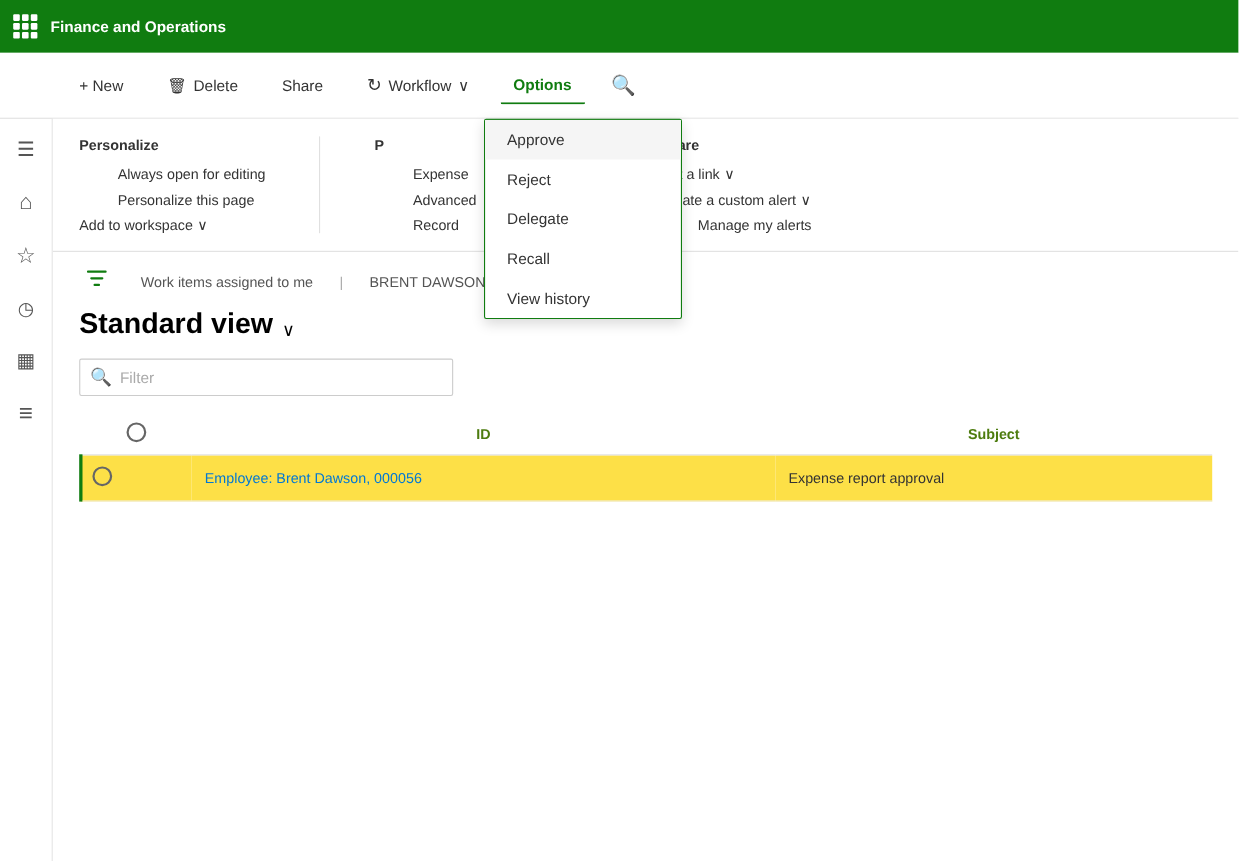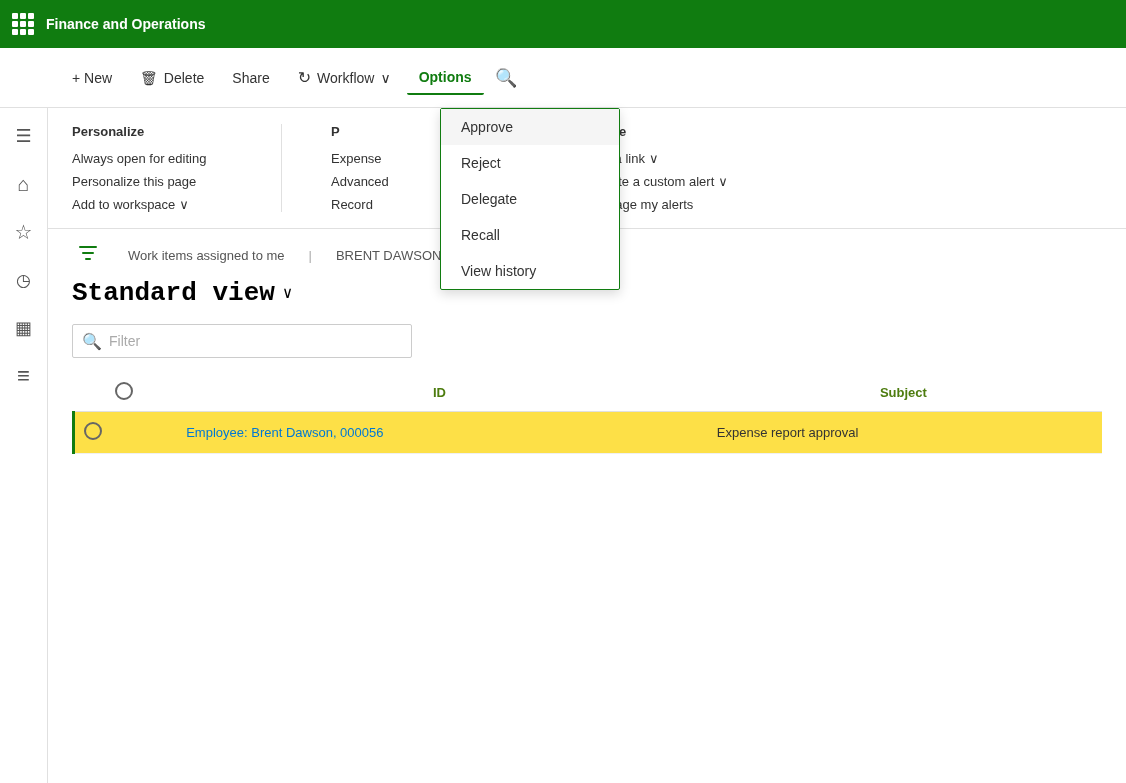--- a/index.html
+++ b/index.html
@@ -40,21 +40,21 @@
     }
 
     
     .toolbar {
       height: 60px;
       background: #fff;
       border-bottom: 1px solid #e0e0e0;
       display: flex;
       align-items: center;
       padding: 0 0 0 60px;
-      gap: 4px;
+      gap: 16px;
       position: relative;
     }
     .toolbar-btn {
       display: flex;
       align-items: center;
       gap: 6px;
       padding: 8px 12px;
       border: none;
       background: transparent;
       cursor: pointer;
@@ -129,20 +129,21 @@
       font-weight: 700;
       font-size: 13px;
       color: #333;
       margin-bottom: 4px;
     }
     .options-link {
       color: #333;
       font-size: 13px;
       cursor: pointer;
       text-decoration: none;
+      margin-left: 35px;
     }
     .options-divider {
       width: 1px;
       background: #e0e0e0;
       margin: 0 8px;
     }
     .options-link-with-arrow {
       display: flex;
       align-items: center;
       gap: 4px;
@@ -197,25 +198,24 @@
       background: none;
       padding: 2px 6px;
     }
     .work-items-separator { color: #aaa; }
 
     .view-title {
       font-size: 26px;
       font-weight: 700;
       color: #000;
       display: flex;
-      align-items: center;
+      align-items: flex-end;
       gap: 8px;
       margin-bottom: 16px;
       cursor: pointer;
-      font-family: Liberation Mono, monospace;
     }
     .view-title-arrow { font-size: 16px; font-weight: normal; }
 
     .filter-input-container {
       position: relative;
       width: 340px;
       margin-bottom: 16px;
     }
     .filter-input {
       width: 100%;

